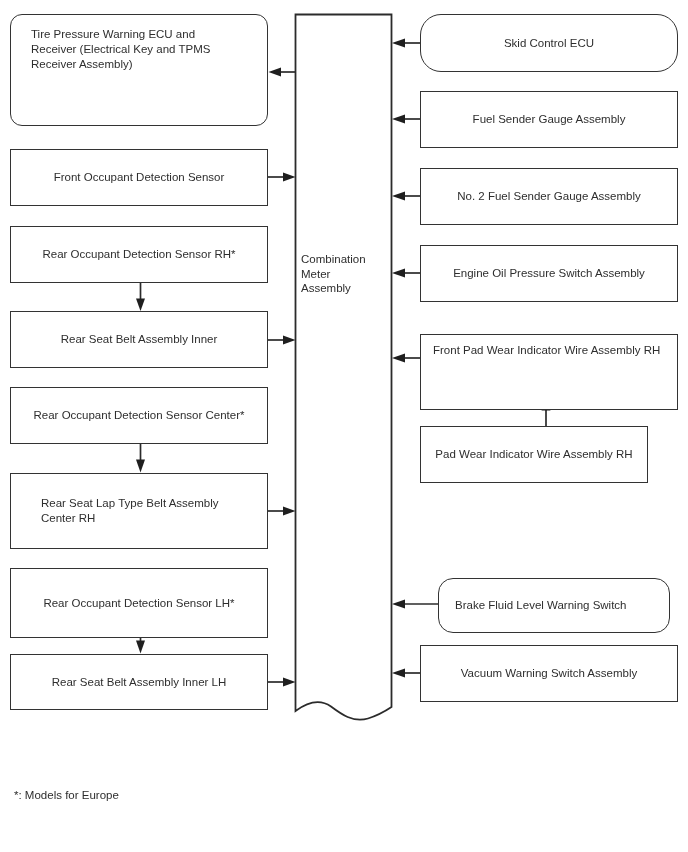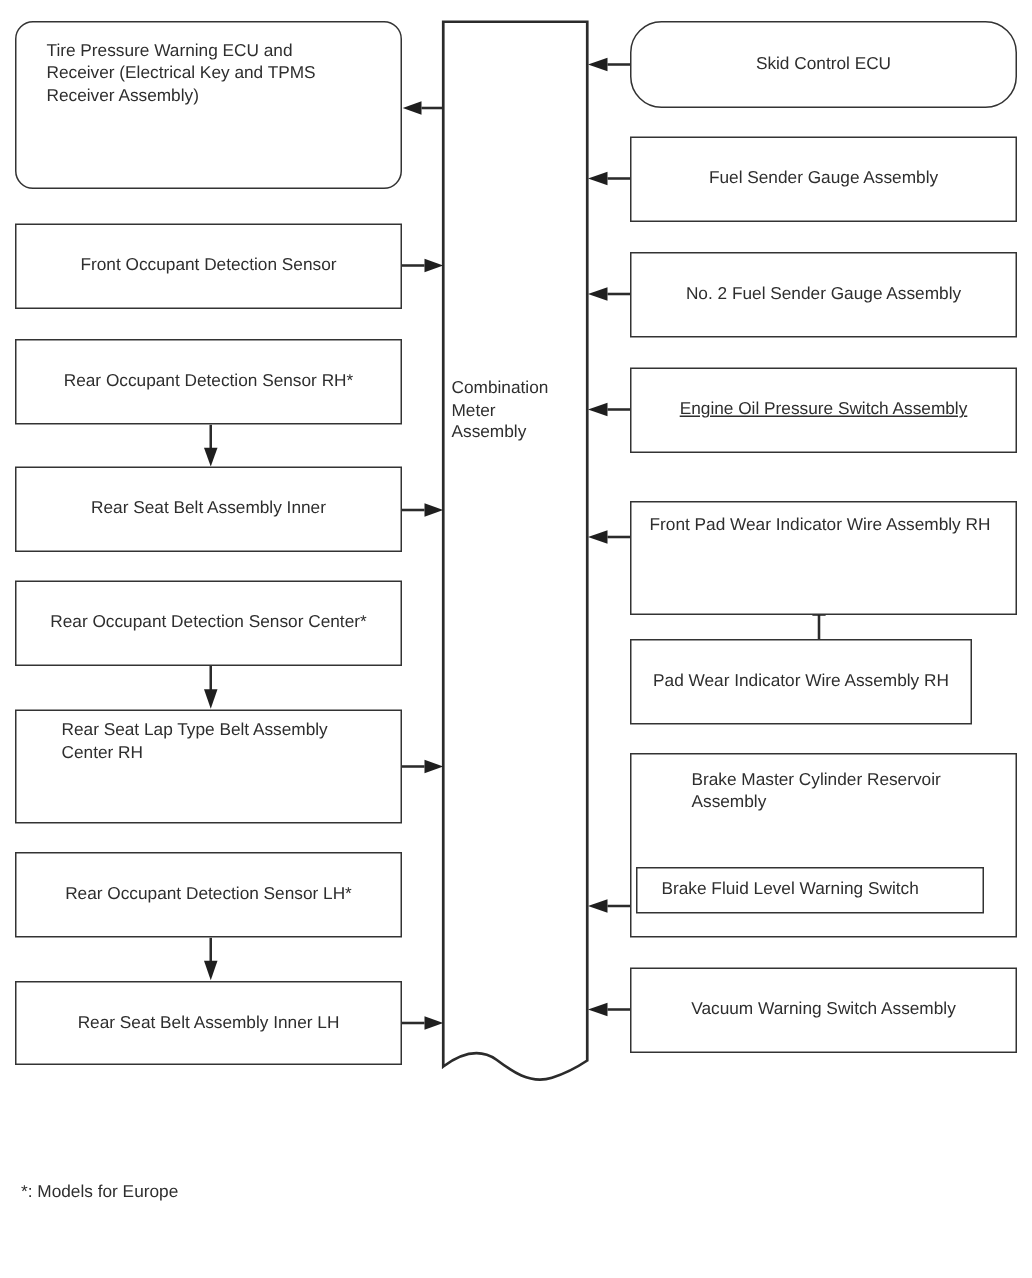--- a/index.html
+++ b/index.html
@@ -6,21 +6,21 @@
   .canvas{position:relative;width:688px;height:852px;background:#ffffff;overflow:hidden;
           font-family:"Liberation Sans",sans-serif;color:#2e2e2e;}
   svg.overlay{position:absolute;left:0;top:0;width:688px;height:852px;}
   .node{position:absolute;border:1.6px solid #333333;background:#ffffff;box-sizing:border-box;
         font-size:11.5px;line-height:15px;}
   .node.centered{display:flex;align-items:center;justify-content:center;text-align:center;padding:0 8px;}
   .rounded{border-radius:12px;}
   .top-left{padding:12px 0 0 20px;}
   .top-left .txt{display:block;max-width:205px;text-align:left;}
   .top-left2{padding:6px 0 0 30px;}
-  .top-left2 .txt{display:block;max-width:215px;text-align:left;}
+  .top-left2 .txt{display:block;max-width:215px;text-align:left;margin-top:16px;}
   .top-left3{padding:8px 4px 0 12px;}
   .top-left3 .txt{display:block;text-align:left;}
   .top-left4{padding:10px 0 0 40px;}
   .top-left4 .txt{display:block;max-width:205px;text-align:left;}
   .nested{display:flex;align-items:center;padding-left:16px;}
   .center-label{position:absolute;left:301px;top:252px;width:80px;font-size:11.5px;line-height:14.5px;}
   .footnote{position:absolute;left:14px;top:789px;font-size:11.5px;}
   line{stroke:#2b2b2b;stroke-width:1.7;}
   polygon{fill:#1f1f1f;}
 </style>
@@ -116,49 +116,46 @@
   </div>
   <div class="node centered" style="left:10px;top:311px;width:258px;height:57px;">
     <span>Rear Seat Belt Assembly Inner</span>
   </div>
   <div class="node centered" style="left:10px;top:387px;width:258px;height:57px;">
     <span>Rear Occupant Detection Sensor Center*</span>
   </div>
   <div class="node top-left2" style="left:10px;top:473px;width:258px;height:76px;">
     <span class="txt">Rear Seat Lap Type Belt Assembly Center RH</span>
   </div>
-  <div class="node centered" style="left:10px;top:568px;width:258px;height:57px;text-align:right;">
+  <div class="node centered" style="left:10px;top:568px;width:258px;height:70px;text-align:right;">
     <span>Rear Occupant Detection Sensor LH*</span>
   </div>
   <div class="node centered" style="left:10px;top:654px;width:258px;height:56px;">
     <span>Rear Seat Belt Assembly Inner LH</span>
   </div>
 
   <div class="node rounded centered" style="left:420px;top:14px;width:258px;height:58px;border-radius:21px;">
     <span>Skid Control ECU</span>
   </div>
   <div class="node centered" style="left:420px;top:91px;width:258px;height:57px;text-align:center;">
     <span>Fuel Sender Gauge Assembly</span>
   </div>
   <div class="node centered" style="left:420px;top:168px;width:258px;height:57px;">
     <span>No. 2 Fuel Sender Gauge Assembly</span>
   </div>
-  <div class="node centered" style="left:420px;top:245px;width:258px;height:57px;text-decoration:underline;">
+  <div class="node centered" style="left:420px;top:245px;width:258px;height:57px;">
     <span>Engine Oil Pressure Switch Assembly</span>
   </div>
   <div class="node top-left3" style="left:420px;top:334px;width:258px;height:76px;">
     <span class="txt">Front Pad Wear Indicator Wire Assembly RH</span>
   </div>
   <div class="node centered" style="left:420px;top:426px;width:228px;height:57px;">
     <span>Pad Wear Indicator Wire Assembly RH</span>
   </div>
-  <div class="node top-left4" style="left:420px;top:502px;width:258px;height:123px;">
-    <span class="txt">Brake Master Cylinder Reservoir Assembly</span>
-  </div>
-  <div class="node nested" style="left:424px;top:578px;width:232px;height:31px;">
+  <div class="node nested" style="left:438px;top:578px;width:232px;height:55px;border-radius:15px;">
     <span>Brake Fluid Level Warning Switch</span>
   </div>
   <div class="node centered" style="left:420px;top:645px;width:258px;height:57px;">
     <span>Vacuum Warning Switch Assembly</span>
   </div>
 
   <div class="footnote">*: Models for Europe</div>
 </div>
 
 </body></html>

